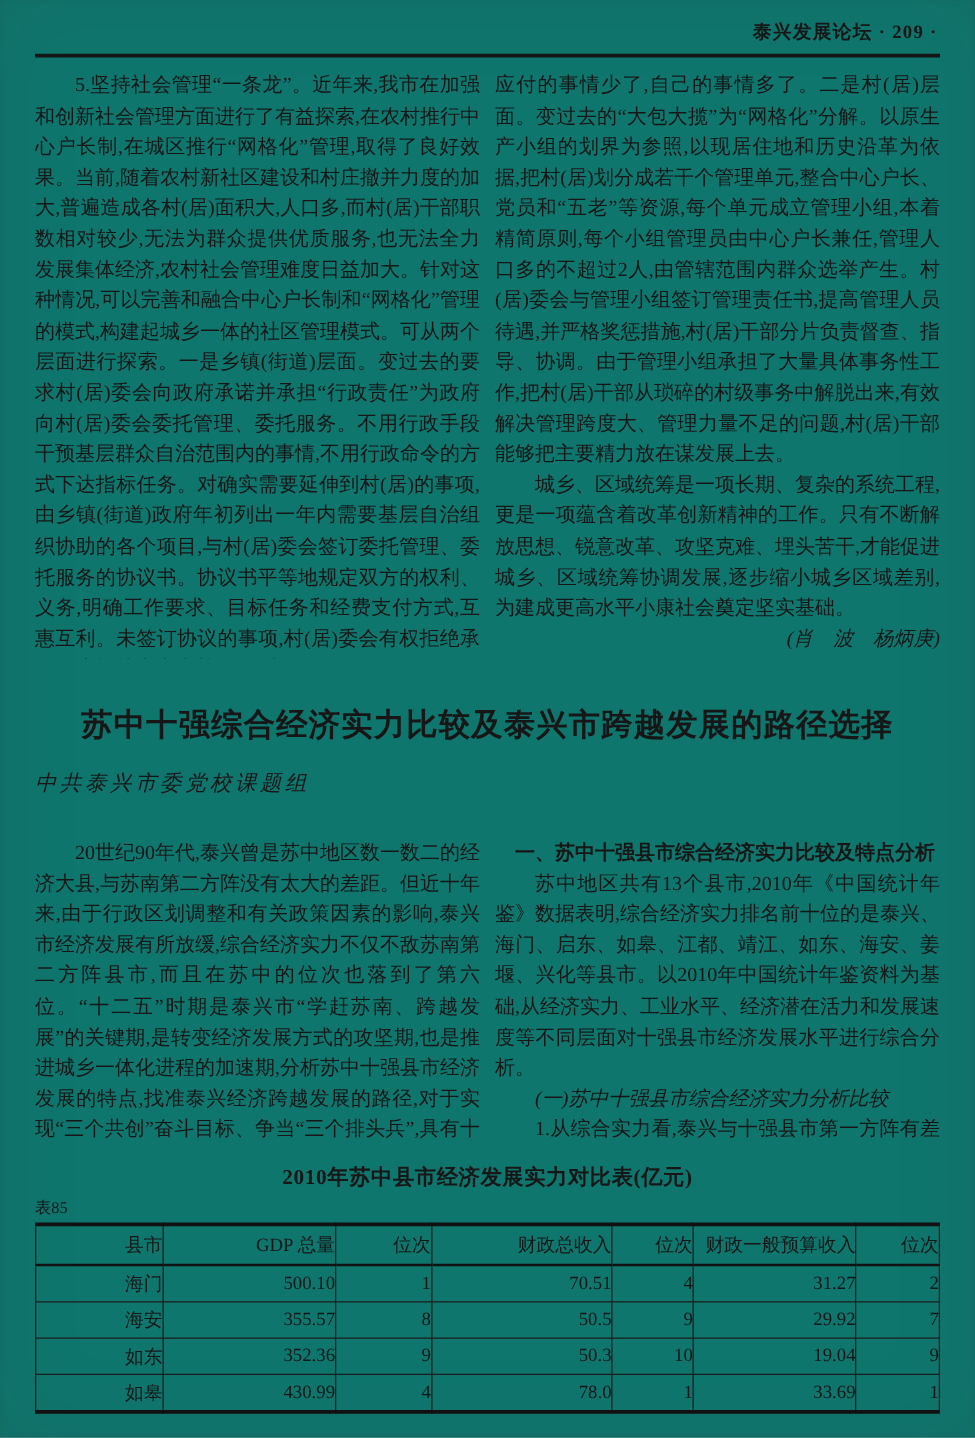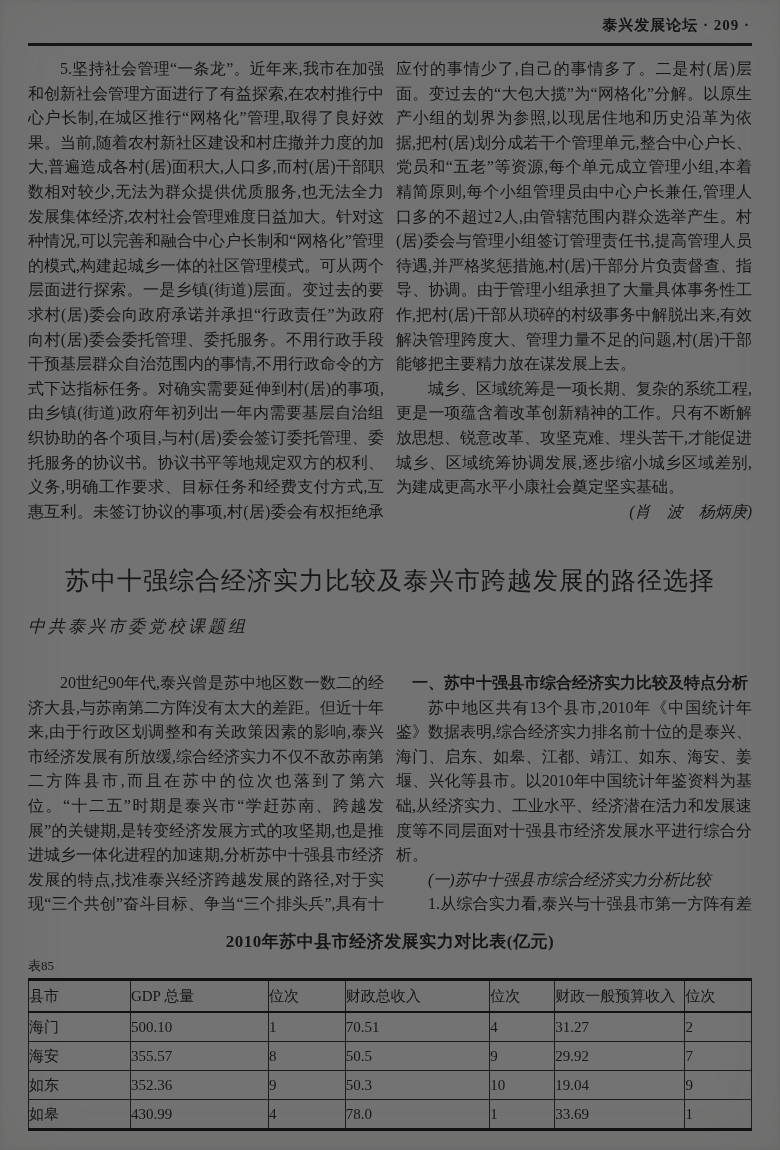--- a/index.html
+++ b/index.html
@@ -5,21 +5,21 @@
   html,body { margin:0; padding:0; }
   body {
     width:780px; height:1150px;
     background:#e7e6e3;
     font-family:"Liberation Serif","DejaVu Serif",serif;
     color:#161616;
   }
   .page {
     position:relative;
     width:780px; height:1150px;
-    background:#737373;
+    background:#0f766e;
     box-shadow: inset 0 0 70px rgba(60,55,45,0.10), inset 0 0 6px rgba(0,0,0,0.08);
     overflow:hidden;
     box-sizing:border-box;
     padding:14px 28px 0 28px;
   }
   
   .page-header {
     text-align:right;
     font-size:15px;
     font-weight:bold;
@@ -50,21 +50,21 @@
     font-weight:bold;
     font-size:16px;
     text-indent:1em;
     white-space:nowrap;
   }
   
   .article-title {
     margin:37px 0 0 0;
     text-align:center;
     font-size:25px;
-    font-weight:normal;
+    font-weight:bold;
     letter-spacing:1px;
     line-height:34px;
   }
   .byline {
     margin-top:17px;
     font-size:17px;
     letter-spacing:3px;
     font-style:italic;
   }
   
@@ -83,21 +83,21 @@
     width:724px;
     border-collapse:collapse;
     border-top:3px solid #111;
     border-bottom:3px solid #111;
     border-left:1.5px solid #111;
     border-right:1.5px solid #111;
     font-size:15px;
   }
   table.data-table th, table.data-table td {
     border:1.5px solid #1c1c1c;
-    text-align:left;
+    text-align:right;
     font-weight:normal;
     padding:0;
     height:28px;
   }
   table.data-table thead th { height:30px; border-bottom:2px solid #111; }
 </style>
 </head>
 <body>
 
 <div class="page">

